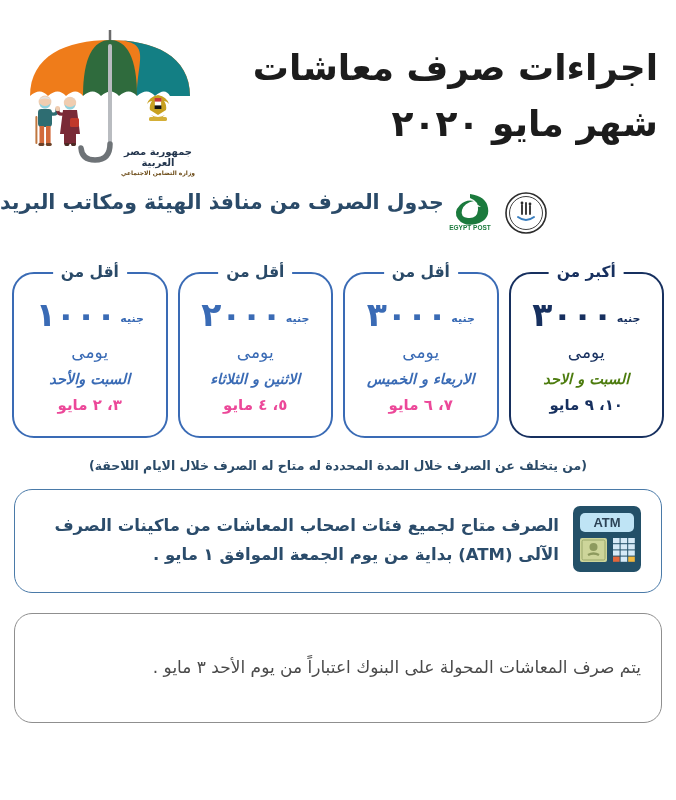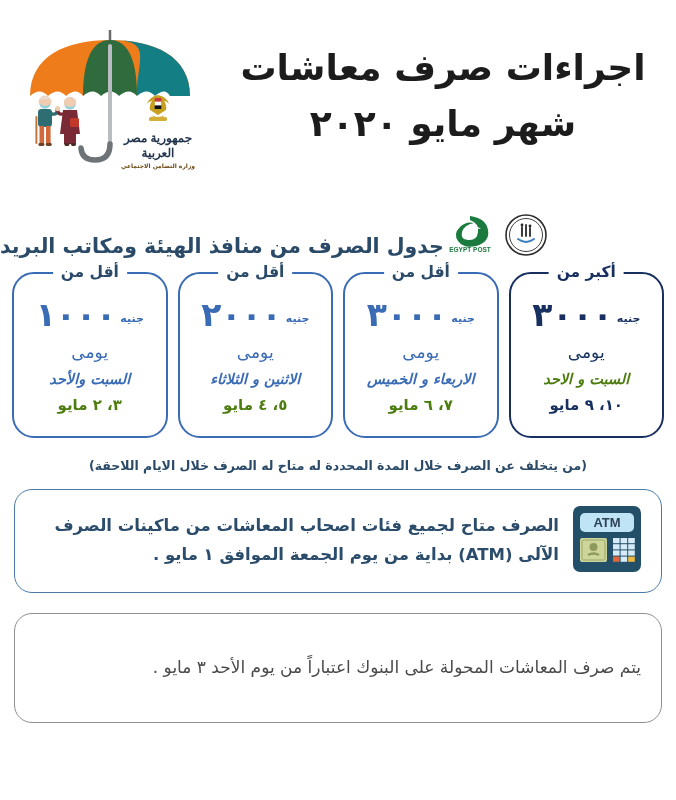--- a/index.html
+++ b/index.html
@@ -15,51 +15,51 @@
   
   .header{
     position:relative;
     height:190px;
   }
   .title-block{
     position:absolute;
     right:18px;
     top:40px;
     width:430px;
-    text-align:center;
+    text-align:right;
     direction:rtl;
   }
   .title-line{
     font-size:36px;
     font-weight:bold;
     color:#1c1c1c;
     line-height:1.55;
     letter-spacing:0px;
   }
 
   .logo-cluster{
     position:absolute;
     left:10px;
     top:8px;
     width:200px;
     height:180px;
   }
   .umbrella{position:absolute;left:10px;top:10px;width:180px;height:160px;}
   .elders{position:absolute;left:16px;top:82px;width:62px;height:62px;}
   .emblem{position:absolute;left:108px;top:84px;width:80px;height:68px;text-align:center;}
-  .emblem-txt1{font-size:12px;color:#23354d;font-weight:bold;margin-top:1px;letter-spacing:-0.2px;font-family:Liberation Serif, serif;}
+  .emblem-txt1{font-size:10px;color:#23354d;font-weight:bold;margin-top:16px;letter-spacing:-0.2px;}
   .emblem-txt2{font-size:6px;color:#6b4a16;font-weight:bold;margin-top:1px;letter-spacing:-0.2px;}
 
   
   .subtitle-row{
     position:relative;
     height:68px;
     display:flex;
     flex-direction:row-reverse;
-    align-items:flex-end;
+    align-items:flex-start;
     justify-content:flex-start;
     padding:0 26px 0 0;
   }
   .subtitle{
     font-size:20.5px;
     font-weight:bold;
     color:#2a4a68;
     direction:rtl;
     white-space:nowrap;
   }
@@ -147,21 +147,21 @@
     color:#3a6bb5;
     margin-top:9px;
     padding:0 4px;
     line-height:1.15;
     font-style:italic;
   }
   .card.dark .days{ color:#4d7c0f; }
   .date{
     font-size:15px;
     font-weight:bold;
-    color:#4d7c0f;
+    color:#ec4899;
     margin-top:8px;
   }
   .card.dark .date{ color:#17305f; }
 
   
   .note{
     text-align:center;
     font-size:12.5px;
     font-weight:bold;
     color:#2a4a68;

